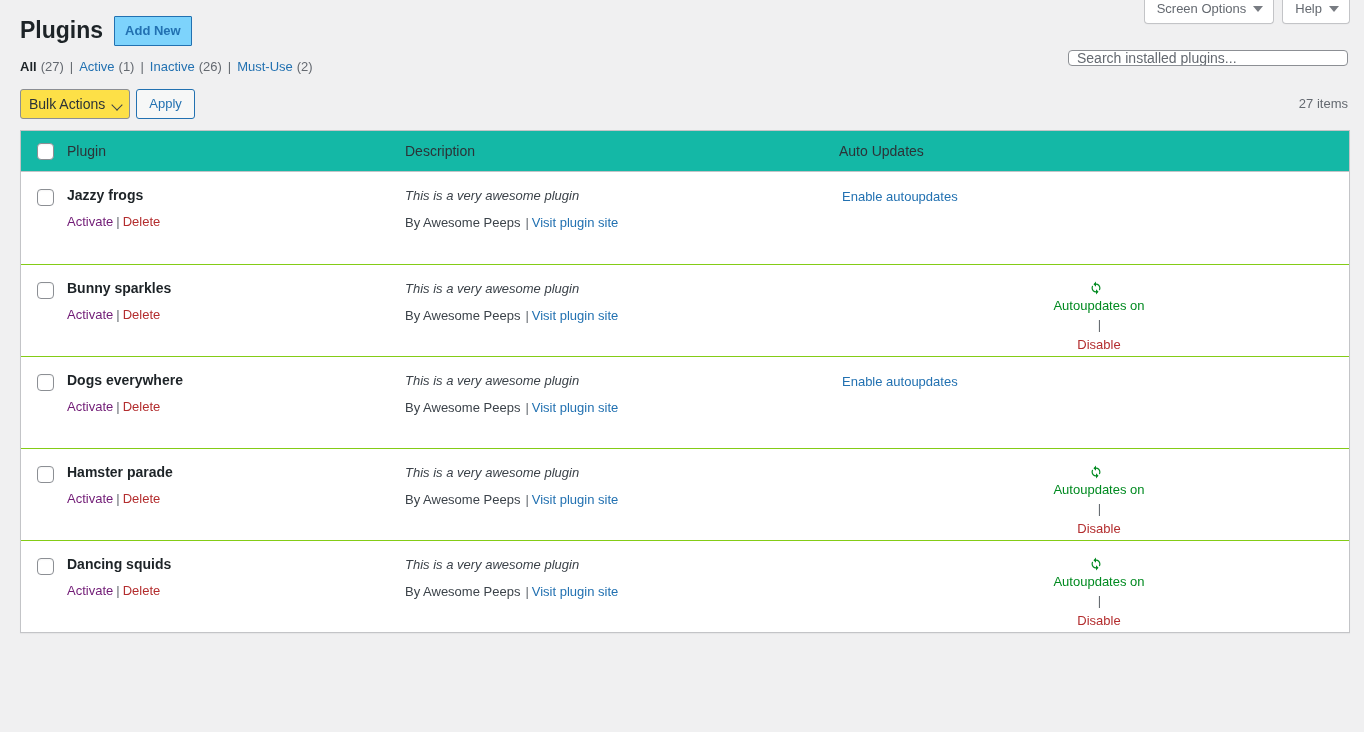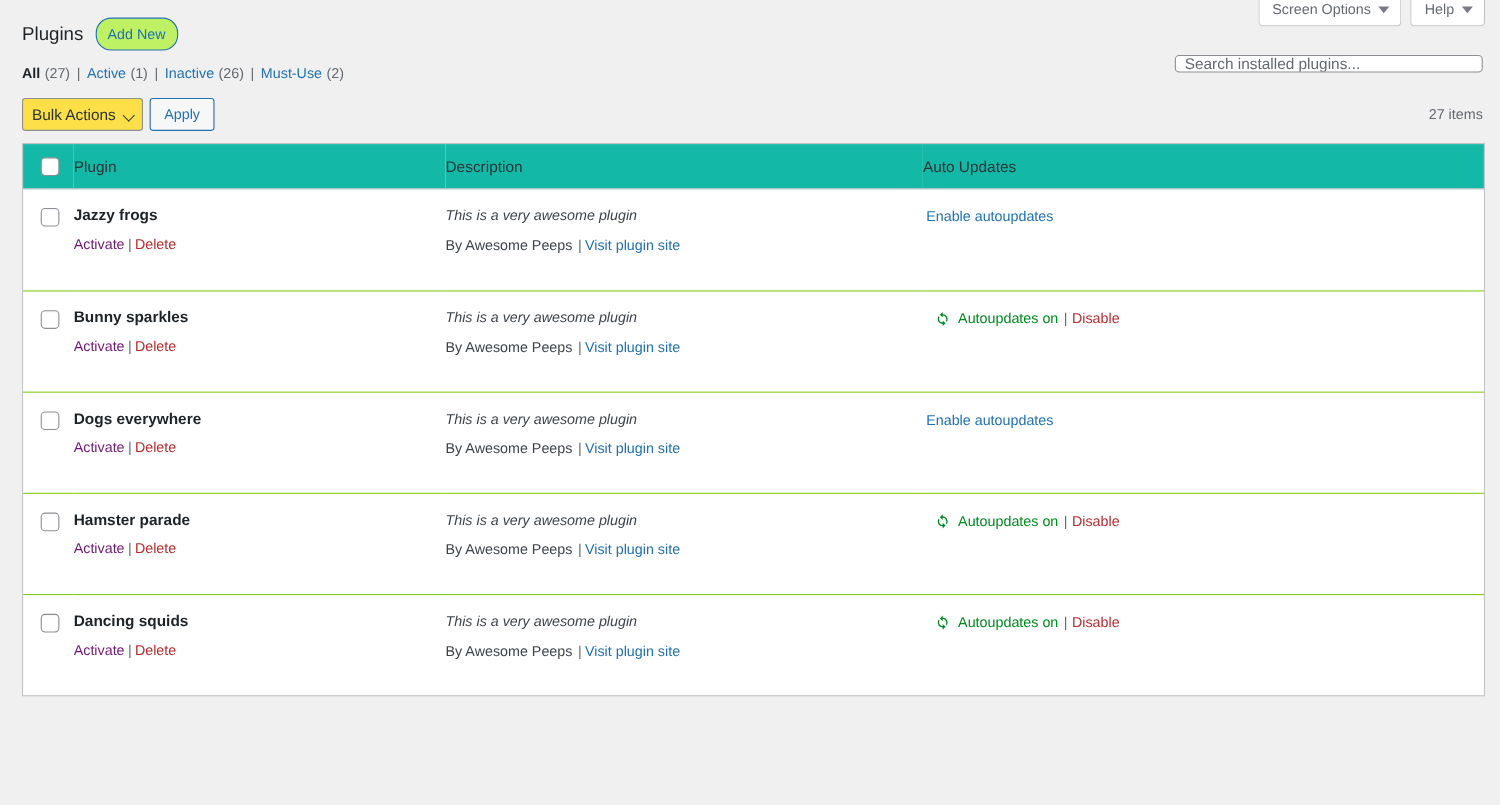--- a/index.html
+++ b/index.html
@@ -52,34 +52,34 @@
   }
 
   
   .page-head {
     display: flex;
     align-items: center;
     gap: 11px;
     padding-top: 16px;
   }
   h1.page-title {
-    font-size: 17px;
-    font-weight: 400;
+    font-size: 23px;
+    font-weight: 700;
     line-height: 1.3;
     margin: 0;
     color: #1d2327;
     padding: 0;
   }
   .page-title-action {
-    background: #bef264;
+    background: #7dd3fc;
     border: 1px solid #2271b1;
-    border-radius: 14px;
+    border-radius: 1px;
     color: #2271b1;
     font-size: 13px;
-    font-weight: 400;
+    font-weight: 700;
     line-height: 2.15;
     padding: 0 10px;
     cursor: pointer;
     white-space: nowrap;
   }
 
   
   .search-box {
     position: absolute;
     right: 16px;
@@ -251,21 +251,21 @@
 
   
   .auto-wrap {
     display: flex;
     align-items: center;
     font-size: 13px;
     line-height: 1.5;
     padding-top: 1px;
   }
   .auto-wrap.enable { padding-left: 3px; }
-  .auto-wrap.on { padding-left: 10px; }
+  .auto-wrap.on { padding-left: 10px; flex-direction: column; }
   .enable-link { color: #2271b1; text-decoration: none; cursor: pointer; }
   .autoupdate-icon {
     width: 16px; height: 16px;
     margin-right: 6px;
     flex: 0 0 auto;
     display: inline-block;
   }
   .auto-on-label { color: #008a20; }
   .auto-sep { color: #646970; margin: 0 4px 0 5px; }
   .disable-link { color: #b32d2e; text-decoration: none; cursor: pointer; }

